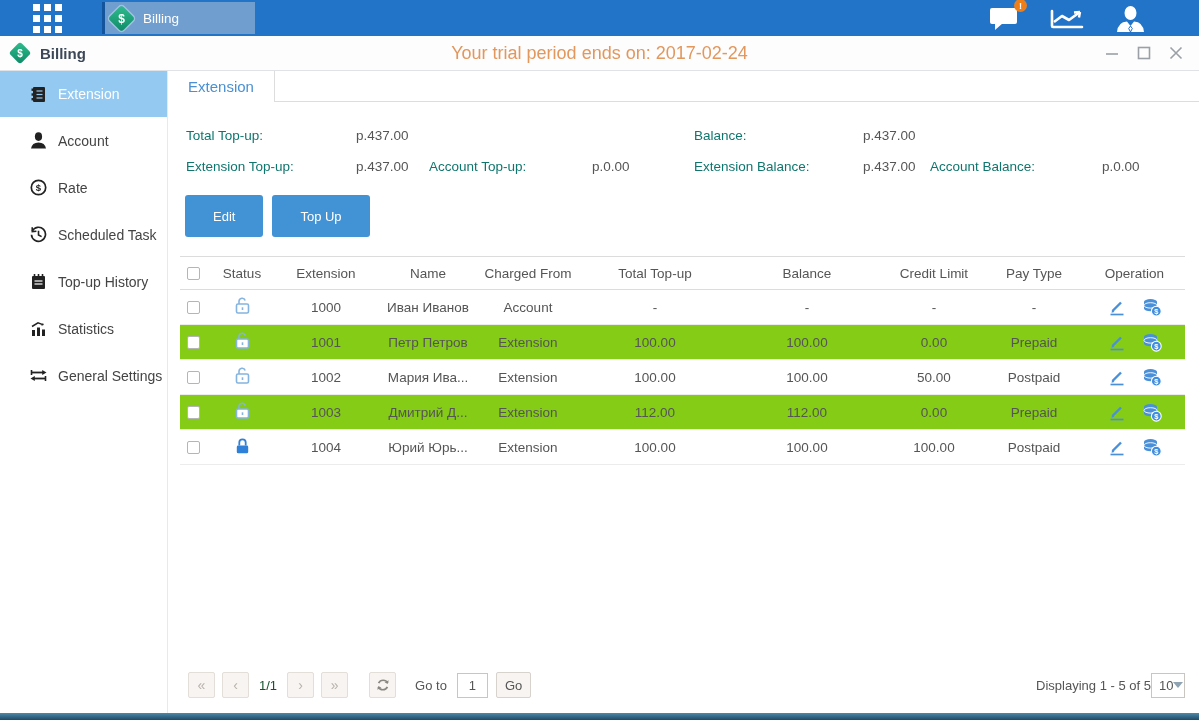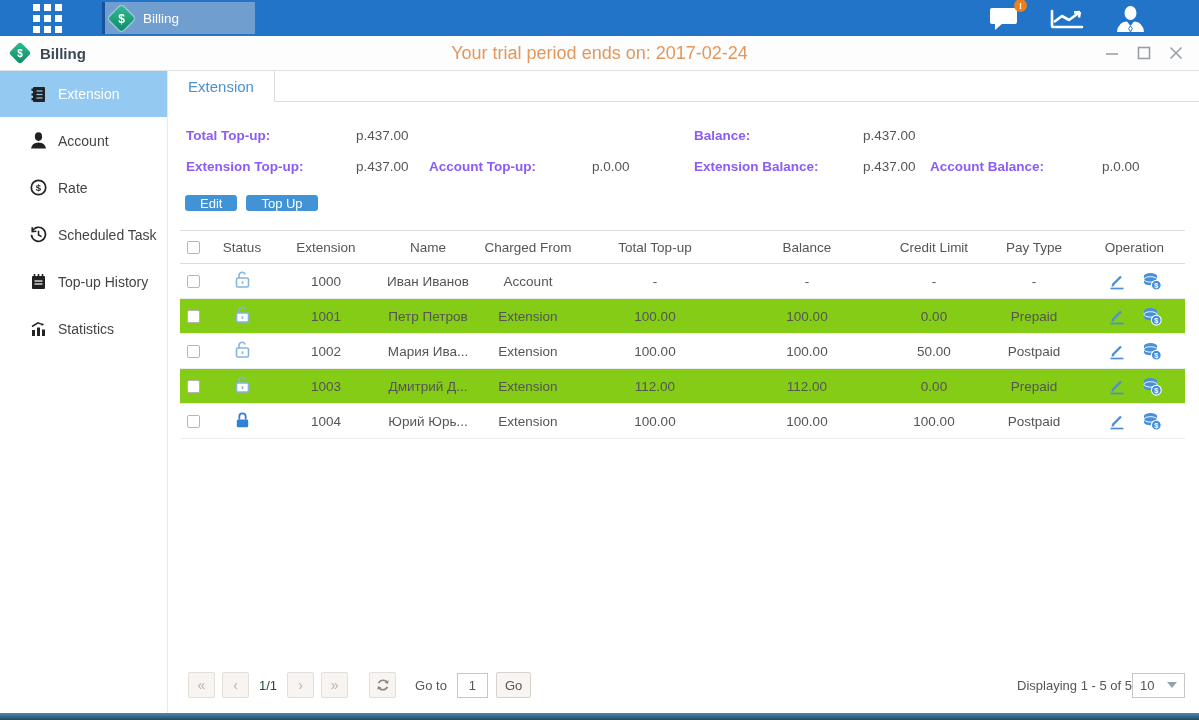--- a/index.html
+++ b/index.html
@@ -47,27 +47,27 @@
   
   .tabstrip { height:31px; display:flex; flex-shrink:0; }
   .tab { width:107px; display:flex; align-items:center; justify-content:center;
     color:#4a90d2; font-size:15px; border-right:1px solid #ddd; cursor:pointer; }
   .tabstrip .rest { flex:1; border-bottom:1px solid #ddd; }
 
   
   .summary { padding:18px 0 0 18px; display:grid;
     grid-template-columns:128px 115px 121px 144px 127px 109px 130px auto;
     grid-auto-rows:31px; align-items:center; font-size:13.5px; }
-  .summary .lbl { font-weight:bold; color:#8b5cf6; }
+  .summary .lbl { font-weight:normal; color:#0f766e; }
   .summary .val { color:#555;margin-left:42px; }
 
   
   .actions { padding:13px 0 0 17px; display:flex; gap:9px; }
   .btn-primary { background:#4292d6; color:#fff; border:none; border-radius:3px;
-    height:16px; padding:0 15px; font-size:13px; font-family:inherit; cursor:pointer; }
+    height:42px; padding:0 28px; font-size:13px; font-family:inherit; cursor:pointer; }
 
   
   .table { margin:19px 0 0 12px; width:1005px; font-size:13.5px; color:#555; }
   .trow { display:grid;
     grid-template-columns:32px 60px 108px 96px 104px 150px 154px 100px 100px auto;
     align-items:center; height:35px; border-bottom:1px solid #ececec; }
   .trow > div { text-align:center; overflow:hidden; white-space:nowrap; }
   .trow > .c-check { text-align:left; padding-left:7px; }
   .thead { height:34px; border-top:1px solid #dcdcdc; border-bottom:1px solid #dcdcdc; color:#555; }
   .trow.alt { background:#84cc16; }
@@ -82,21 +82,21 @@
   .pbtn { width:27px; height:26px; background:#f7f4f1; border:1px solid #e3ded8; border-radius:2px;
     display:flex; align-items:center; justify-content:center; color:#b9b2aa; font-size:14px;
     cursor:pointer; margin-right:7px; user-select:none; }
   .page-ind { margin:0 10px 0 3px; color:#14532d; }
   .goto-label { margin:0 10px 0 12px; }
   .goto-input { width:31px; height:25px; border:1px solid #c9c5c0; text-align:center;
     font-size:13px; color:#555; font-family:inherit; margin-right:8px; }
   .go-btn { height:26px; padding:0 8px; background:#f7f4f1; border:1px solid #d7d2cc;
     border-radius:2px; font-size:13px; color:#555; font-family:inherit; cursor:pointer; }
   .right-group { margin-left:auto; display:flex; align-items:center; }
-  .page-size { width:53px; height:25px; border:1px solid #c9c5c0; display:flex; align-items:center;
+  .page-size { width:34px; height:25px; border:1px solid #c9c5c0; display:flex; align-items:center;
     padding:0 7px; cursor:pointer; background:#fff; }
   .page-size .arrow { margin-left:auto; width:0; height:0; border-left:5px solid transparent;
     border-right:5px solid transparent; border-top:6px solid #8fa3b3; }
 
   .bottom-strip { height:7px; background:linear-gradient(#4e89a8,#1d4a66); }
 </style>
 </head>
 <body>
 
 <div class="taskbar">
@@ -211,20 +211,31 @@
     </div>
     <div class="side-item">
       <svg width="17" height="17" viewBox="0 0 17 17">
         <rect x="2" y="10" width="3" height="6" fill="#222"></rect>
         <rect x="7" y="7.5" width="3" height="8.5" fill="#222"></rect>
         <rect x="12" y="9.5" width="3" height="6.5" fill="#222"></rect>
         <path d="M2 6.5 L8 2.8 L12.8 4.6" fill="none" stroke="#222" stroke-width="1.5"></path>
         <path d="M13.8 4.9 l-2.6 .8 1.8 -2.8 Z" fill="#222"></path>
       </svg>
       <span>Statistics</span>
+    </div>
+    <div class="side-item">
+      <svg width="17" height="17" viewBox="0 0 17 17">
+        <line x1="1.5" y1="3" x2="1.5" y2="8" stroke="#222" stroke-width="1.6"></line>
+        <line x1="2" y1="5.5" x2="13" y2="5.5" stroke="#222" stroke-width="1.8"></line>
+        <path d="M16.5 5.5 l-4.3 -2.6 v5.2 Z" fill="#222"></path>
+        <line x1="15.5" y1="9" x2="15.5" y2="14" stroke="#222" stroke-width="1.6"></line>
+        <line x1="4" y1="11.5" x2="15" y2="11.5" stroke="#222" stroke-width="1.8"></line>
+        <path d="M.5 11.5 l4.3 -2.6 v5.2 Z" fill="#222"></path>
+      </svg>
+      <span>General Settings</span>
     </div>
   </div>
 
   <div class="content">
 
     <div class="tabstrip">
       <div class="tab">
         <span>Extension</span>
       </div>
       <div class="rest"></div>

